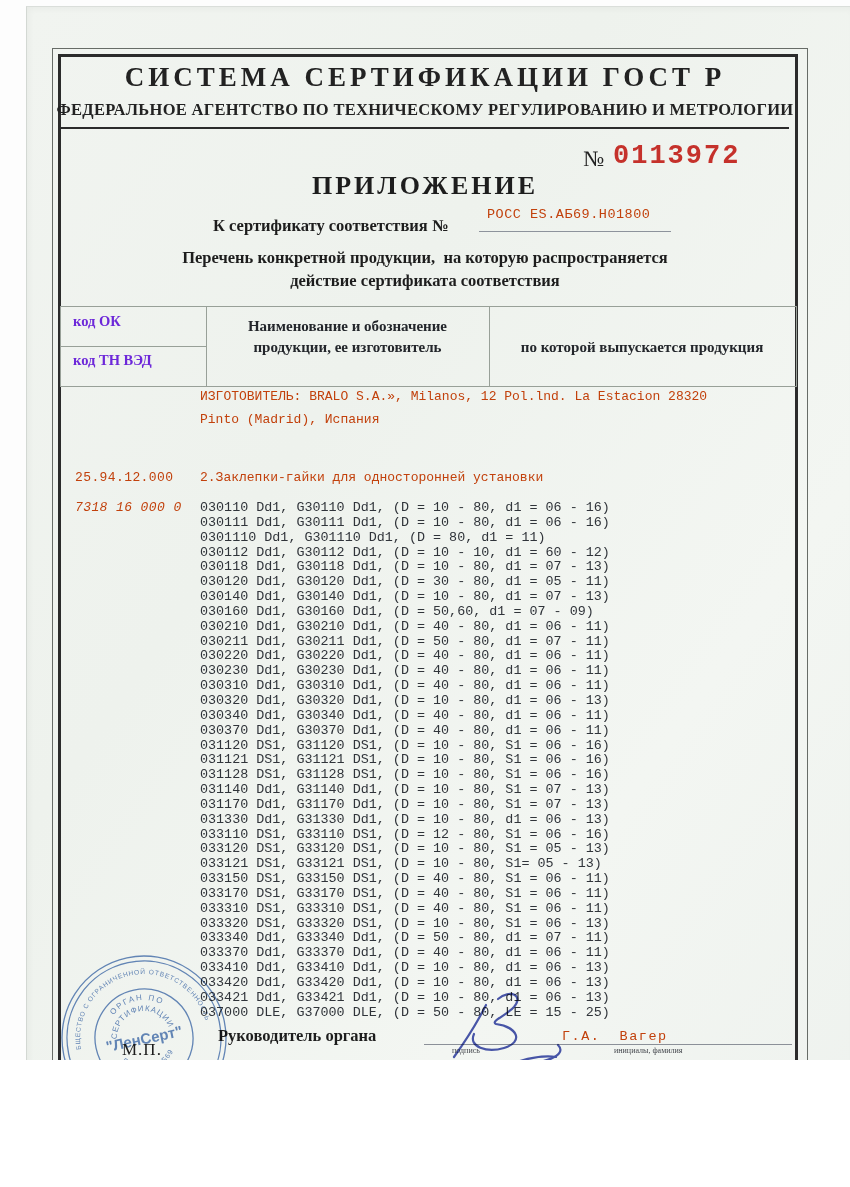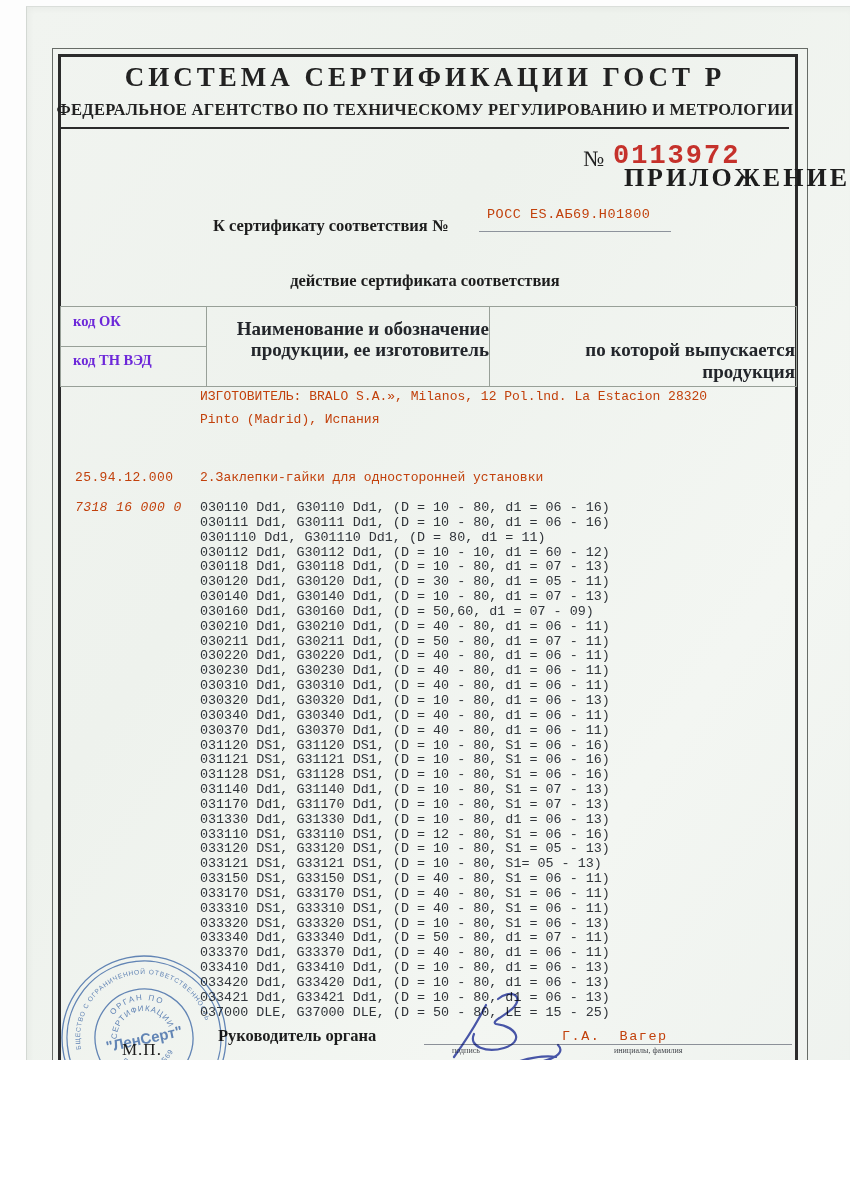--- a/index.html
+++ b/index.html
@@ -13,35 +13,35 @@
   .outer-frame{left:52px;top:48px;width:754px;height:1078px;border:1px solid #676c67;}
   .inner-frame{left:58px;top:54px;width:734px;height:1059px;border:3px solid #2b2b2b;}
   .header-sep{left:61px;top:127px;width:728px;height:2px;background:#2b2b2b;}
   .h1{left:0;top:62px;width:850px;text-align:center;font-size:27px;font-weight:bold;
       letter-spacing:4px;color:#222;}
   .h2{left:0;top:100px;width:850px;text-align:center;font-size:16.5px;font-weight:bold;
       letter-spacing:0.3px;color:#222;}
   .num-label{left:583px;top:146px;font-size:22px;color:#222;}
   .num-value{left:613px;top:141px;font-family:"Liberation Mono","DejaVu Sans Mono",monospace;
              font-size:27px;letter-spacing:2px;font-weight:bold;}
-  .doc-title{left:0;top:163px;width:850px;text-align:right;font-size:26px;font-weight:bold;
+  .doc-title{left:0;top:171px;width:850px;text-align:center;font-size:26px;font-weight:bold;
              letter-spacing:3px;}
   .cert-label{left:213px;top:216px;font-size:16.5px;font-weight:bold;}
   .mono{font-family:"Liberation Mono","DejaVu Sans Mono",monospace;color:#c2410c;white-space:pre;}
   .cert-value{left:487px;top:207px;font-size:13.5px;letter-spacing:0.5px;}
   .cert-underline{left:479px;top:231px;width:192px;height:1px;background:#8d939c;}
   .sub1{left:0;top:248px;width:850px;text-align:center;font-size:16.5px;font-weight:bold;white-space:pre;}
   .sub2{left:0;top:271px;width:850px;text-align:center;font-size:16.5px;font-weight:bold;}
   .tbl-border{border:1px solid #98a098;}
   .tbl-outer{left:60px;top:306px;width:735px;height:79px;}
   .tbl-v1{left:206px;top:306px;width:1px;height:80px;background:#98a098;}
   .tbl-v2{left:489px;top:306px;width:1px;height:80px;background:#98a098;}
   .tbl-h1{left:60px;top:346px;width:146px;height:1px;background:#98a098;}
   .tbl-label{font-size:14.5px;font-weight:600;color:#6d28d9;}
-  .tbl-c{text-align:right;font-size:19px;font-weight:600;color:#23262b;}
+  .tbl-c{text-align:center;font-size:15px;font-weight:600;color:#23262b;}
   .mfr{font-size:13px;}
   .code-cell{font-size:13px;letter-spacing:0.4px;}
   .plist{left:200px;top:501px;font-family:"Liberation Mono","DejaVu Sans Mono",monospace;
          font-size:13.4px;line-height:14.85px;color:#30343a;white-space:pre;}
   .role{font-size:16.5px;font-weight:bold;}
   .sig-line{height:1px;background:#8b9098;}
   .tiny{font-size:8px;color:#43464c;}
   .name{font-size:13.5px;letter-spacing:1.5px;}
   .footer-print{left:20px;top:1132px;width:780px;text-align:center;font-size:7px;
                 color:#74849a;font-family:"Liberation Sans","DejaVu Sans",sans-serif;letter-spacing:0.3px;}
@@ -64,20 +64,21 @@
 
   <div class="abs num-label">№</div>
   <div class="abs num-value" style="color:#c5312b;">0113972</div>
 
   <div class="abs doc-title">ПРИЛОЖЕНИЕ</div>
 
   <div class="abs cert-label">К сертификату соответствия №</div>
   <div class="abs mono cert-value">РОСС ES.АБ69.Н01800</div>
   <div class="abs cert-underline"></div>
 
+  <div class="abs sub1">Перечень конкретной продукции,  на которую распространяется</div>
   <div class="abs sub2">действие сертификата соответствия</div>
 
   <div class="abs tbl-outer tbl-border"></div>
   <div class="abs tbl-v1"></div>
   <div class="abs tbl-v2"></div>
   <div class="abs tbl-h1"></div>
   <div class="abs tbl-label" style="left:73px;top:313px;">код ОК</div>
   <div class="abs tbl-label" style="left:73px;top:352px;">код ТН ВЭД</div>
   <div class="abs tbl-c" style="left:206px;top:318px;width:283px;">Наименование и обозначение</div>
   <div class="abs tbl-c" style="left:206px;top:339px;width:283px;">продукции, ее изготовитель</div>

